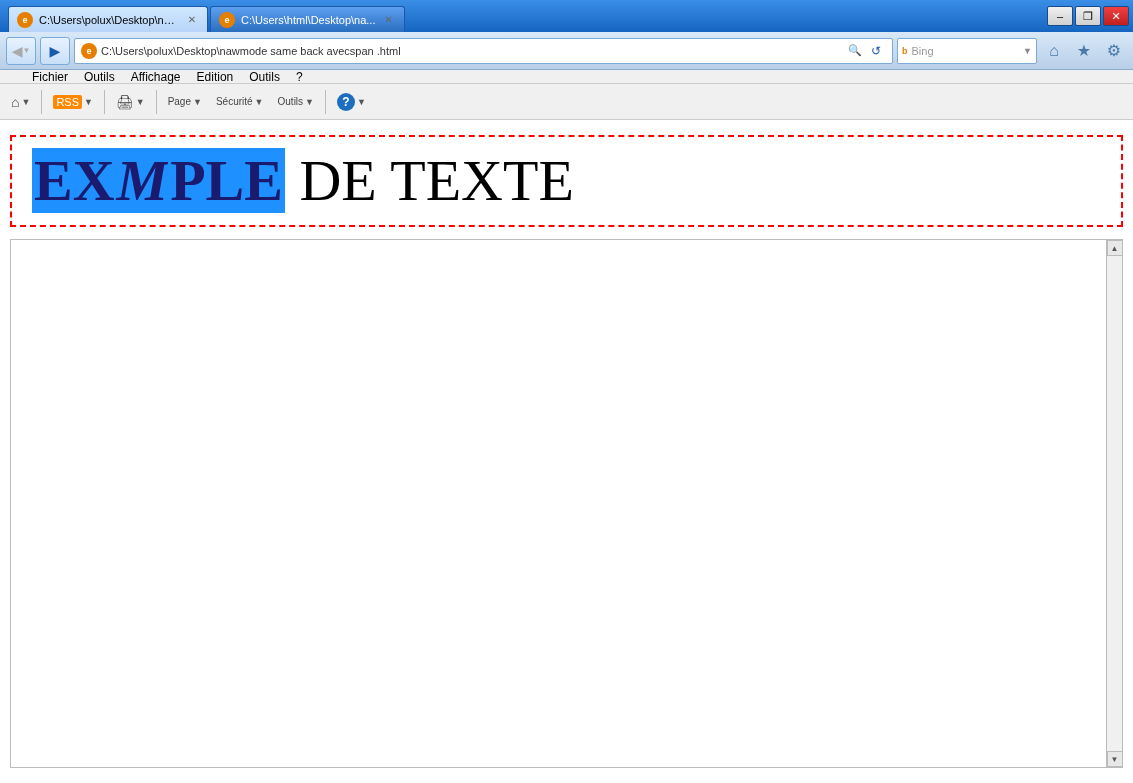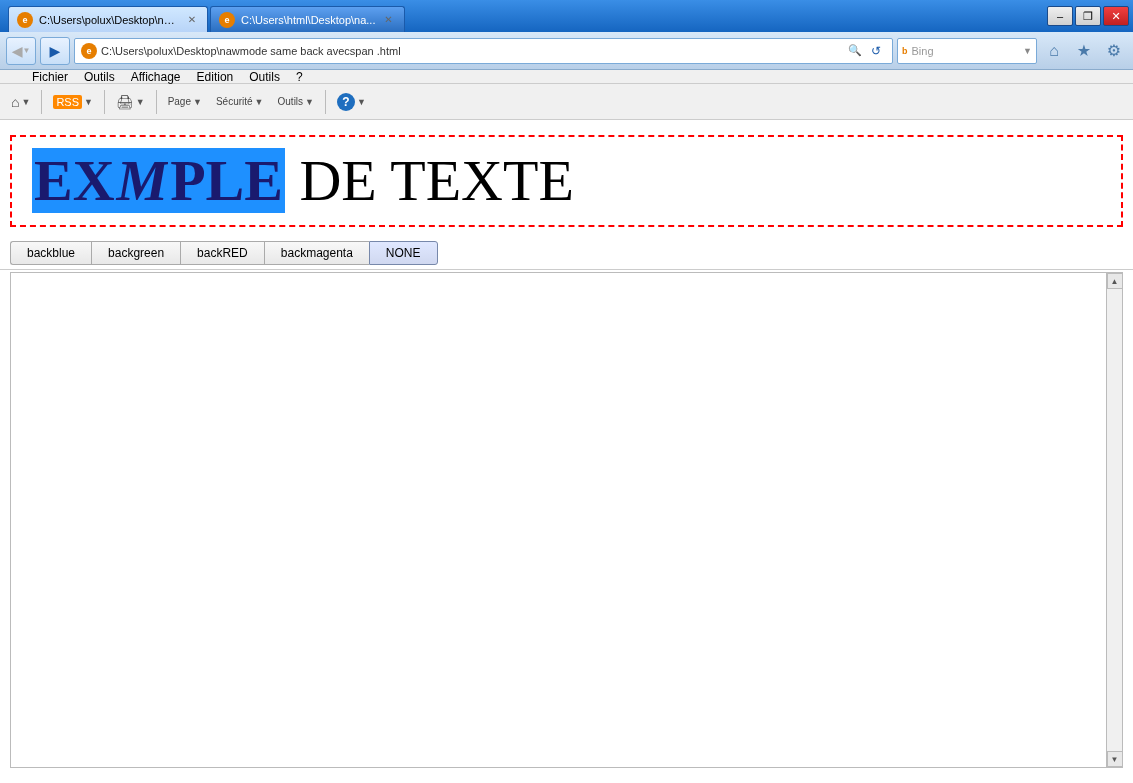--- a/index.html
+++ b/index.html
@@ -463,27 +463,20 @@
 
   <div class="content-area">
     <div class="page-frame">
 
       <div class="demo-area">
         <div class="demo-text">
           <span class="text-blue-selected">EX</span><span class="text-italic-selected">M</span><span class="text-blue-selected">PLE</span><span class="text-normal"> DE TEXTE</span>
         </div>
       </div>
 
-      <div class="buttons-row">
-        <button class="action-btn">backblue</button>
-        <button class="action-btn">backgreen</button>
-        <button class="action-btn">backRED</button>
-        <button class="action-btn">backmagenta</button>
-        <button class="action-btn active">NONE</button>
-      </div>
 
       <div class="scroll-box">
         <div class="scroll-track">
           <div class="scroll-arrow">▲</div>
           <div class="scroll-thumb-area"></div>
           <div class="scroll-arrow">▼</div>
         </div>
       </div>
 
     </div>

